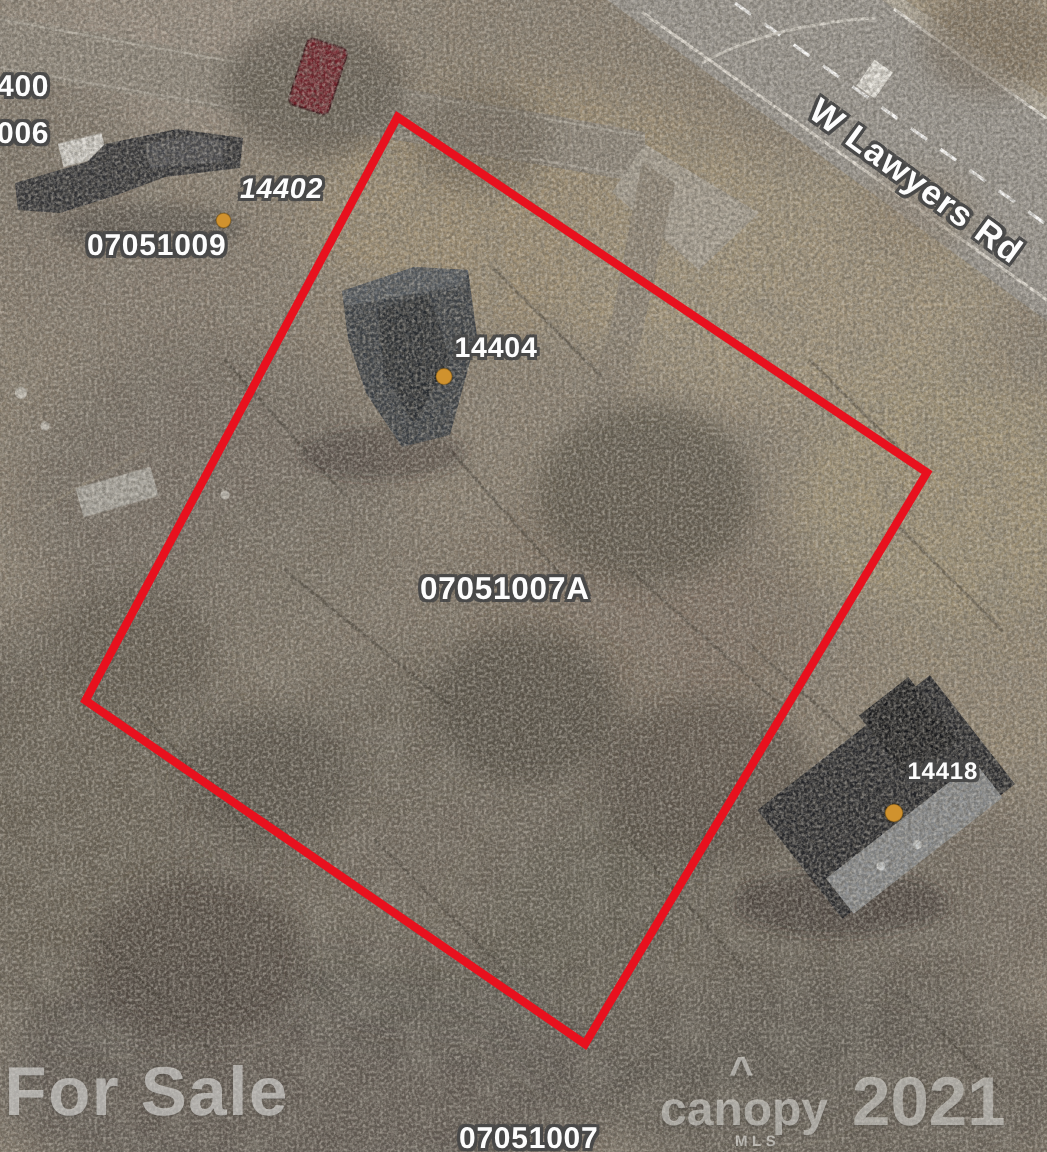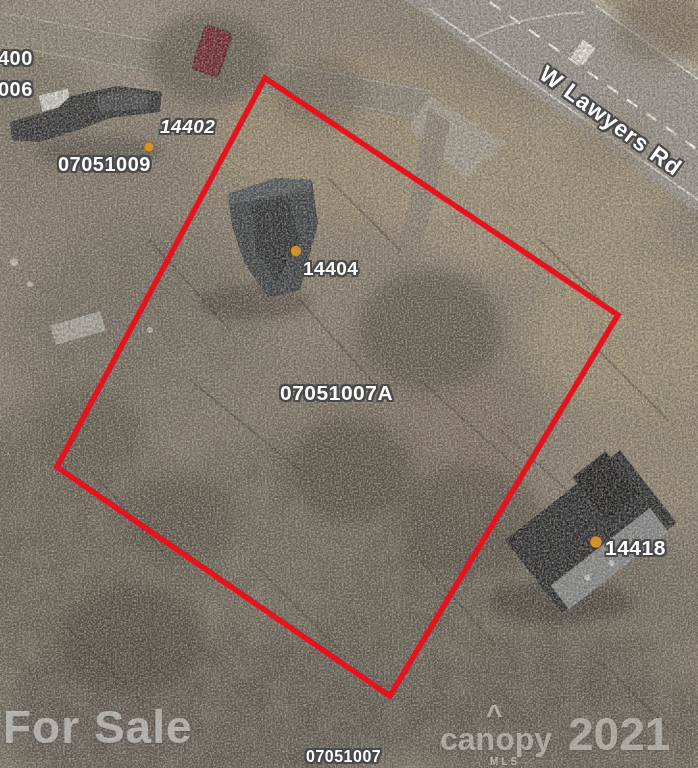--- a/index.html
+++ b/index.html
@@ -191,29 +191,29 @@
   </svg>
 
   <div class="maplabel" style="left:-2px;top:48px;font-size:20px;">400</div>
 
   <div class="maplabel" style="left:-2px;top:79px;font-size:20px;">006</div>
 
   <div class="maplabel" style="left:160px;top:117px;font-size:19px;font-style:italic;">14402</div>
 
   <div class="maplabel" style="left:58px;top:154px;font-size:20px;">07051009</div>
 
-  <div class="maplabel" style="left:303px;top:223px;font-size:19px;margin-top:36px;">14404</div>
+  <div class="maplabel" style="left:303px;top:223px;font-size:19px;">14404</div>
 
   <div class="maplabel" style="left:280px;top:382px;font-size:21px;">07051007A</div>
 
-  <div class="maplabel" style="left:605px;top:537px;font-size:21px;">14418</div>
+  <div class="maplabel" style="left:605px;top:507px;font-size:16px;">14418</div>
 
   <div class="maplabel street-label" style="left:549px;top:62px;">W Lawyers Rd</div>
 
-  <div class="maplabel" style="left:306px;top:749px;font-size:16px;">07051007</div>
+  <div class="maplabel" style="left:306px;top:749px;font-size:20px;">07051007</div>
 
   <div class="wm-forsale">For Sale</div>
 
   <div class="wm-canopy">
     <span class="brand">canopy</span><span class="year">2021</span>
     <span class="mark">^</span>
     <span class="sub">MLS</span>
   </div>
 
 </div>

